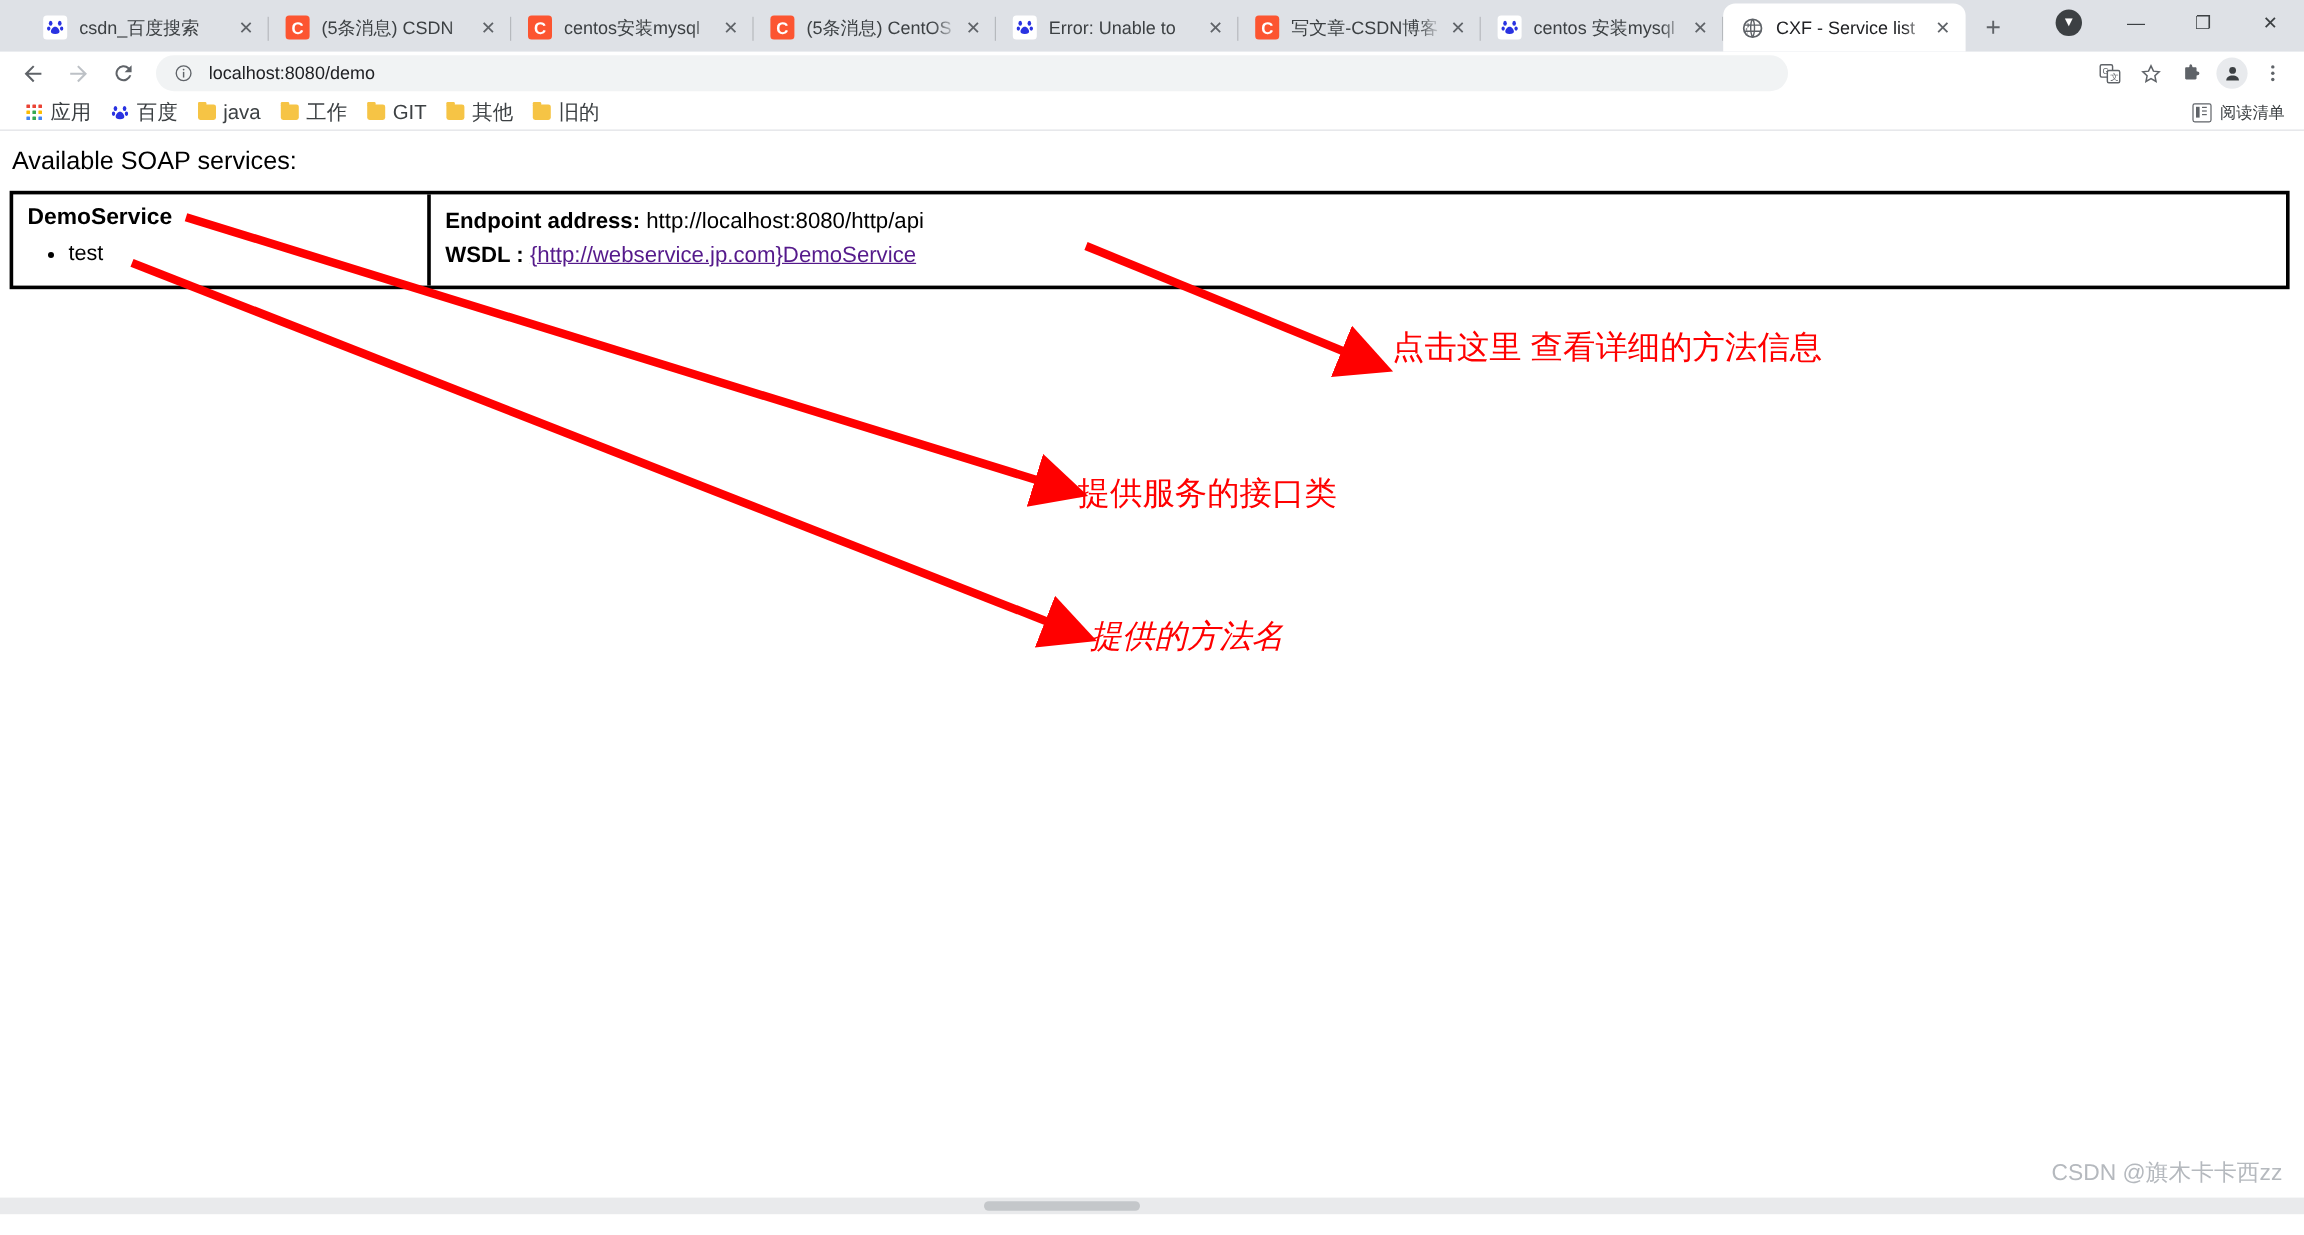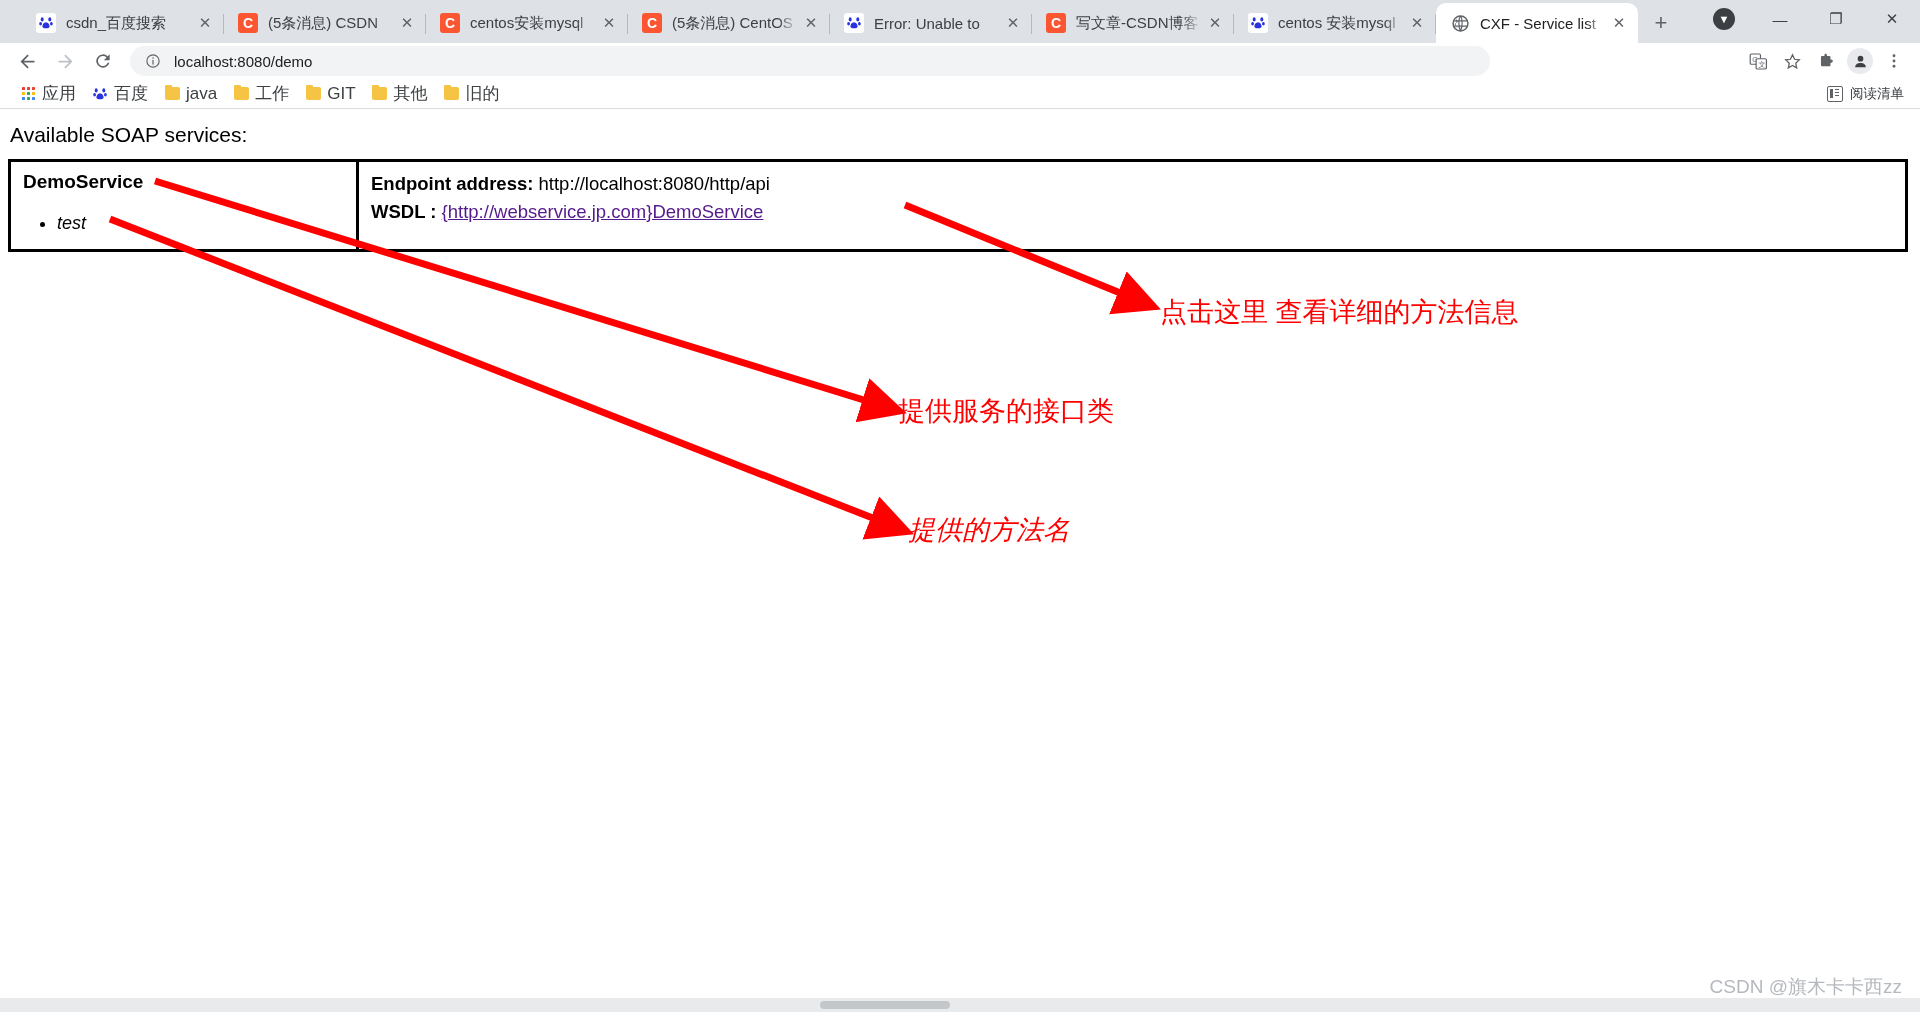--- a/index.html
+++ b/index.html
@@ -258,23 +258,22 @@
     border-right: 3px solid #000;
     padding: 8px 10px 12px 12px;
   }
   .svc-name {
     font-size: 19px;
     font-weight: bold;
     color: #000;
     line-height: 1.25;
   }
   .svc-ops {
-    margin: 16px 0 0 0;
+    margin: 4px 0 0 0;
     padding-left: 34px;
-    font-style: italic;
   }
   .svc-ops li {
     font-size: 18px;
     color: #000;
     line-height: 1.5;
   }
   .svc-right {
     flex: 1 1 auto;
     padding: 8px 10px 12px 12px;
   }
@@ -302,21 +301,21 @@
     color: #ff0000;
     font-size: 27px;
     white-space: nowrap;
     font-family: "Liberation Sans", sans-serif;
   }
 
   
   .watermark {
     position: absolute;
     right: 18px;
-    bottom: 12px;
+    bottom: 22px;
     color: #b5b9be;
     font-size: 19px;
     white-space: nowrap;
   }
   .botbar {
     position:absolute;
     left:0; bottom:0;
     width: 1920px; height: 14px;
     background: #e9eaec;
   }
@@ -605,21 +604,21 @@
       </marker>
     </defs>
 
     <line x1="905" y1="96" x2="1135" y2="190" stroke="#ff0000" stroke-width="7" marker-end="url(#ah)"></line>
 
     <line x1="155" y1="72" x2="880" y2="296" stroke="#ff0000" stroke-width="7" marker-end="url(#ah)"></line>
 
     <line x1="110" y1="110" x2="888" y2="415" stroke="#ff0000" stroke-width="7" marker-end="url(#ah)"></line>
   </svg>
 
-  <div class="anno-text" style="left:1160px; top:185px;">点击这里 查看详细的方法信息</div>
+  <div class="anno-text" style="left:1160px; top:162px;">点击这里 查看详细的方法信息</div>
   <div class="anno-text" style="left:898px; top:284px;">提供服务的接口类</div>
   <div class="anno-text" style="left:908px; top:403px;font-style:italic;">提供的方法名</div>
 
   <div class="watermark">CSDN @旗木卡卡西zz</div>
 
   <div class="botbar">
     <div class="thumb"></div>
   </div>
 </div>
 

